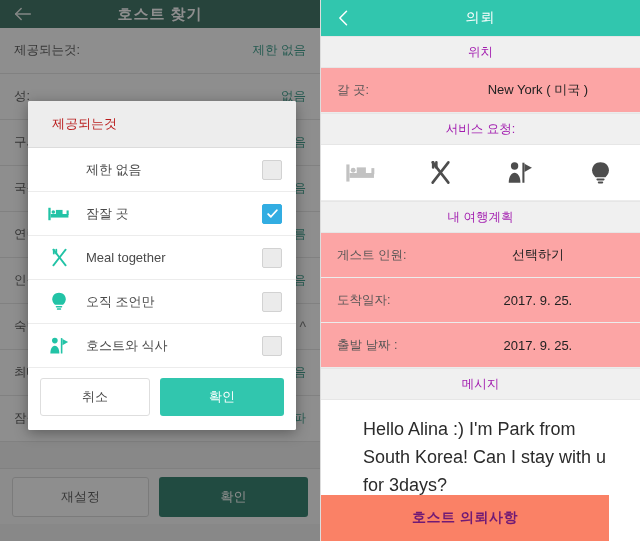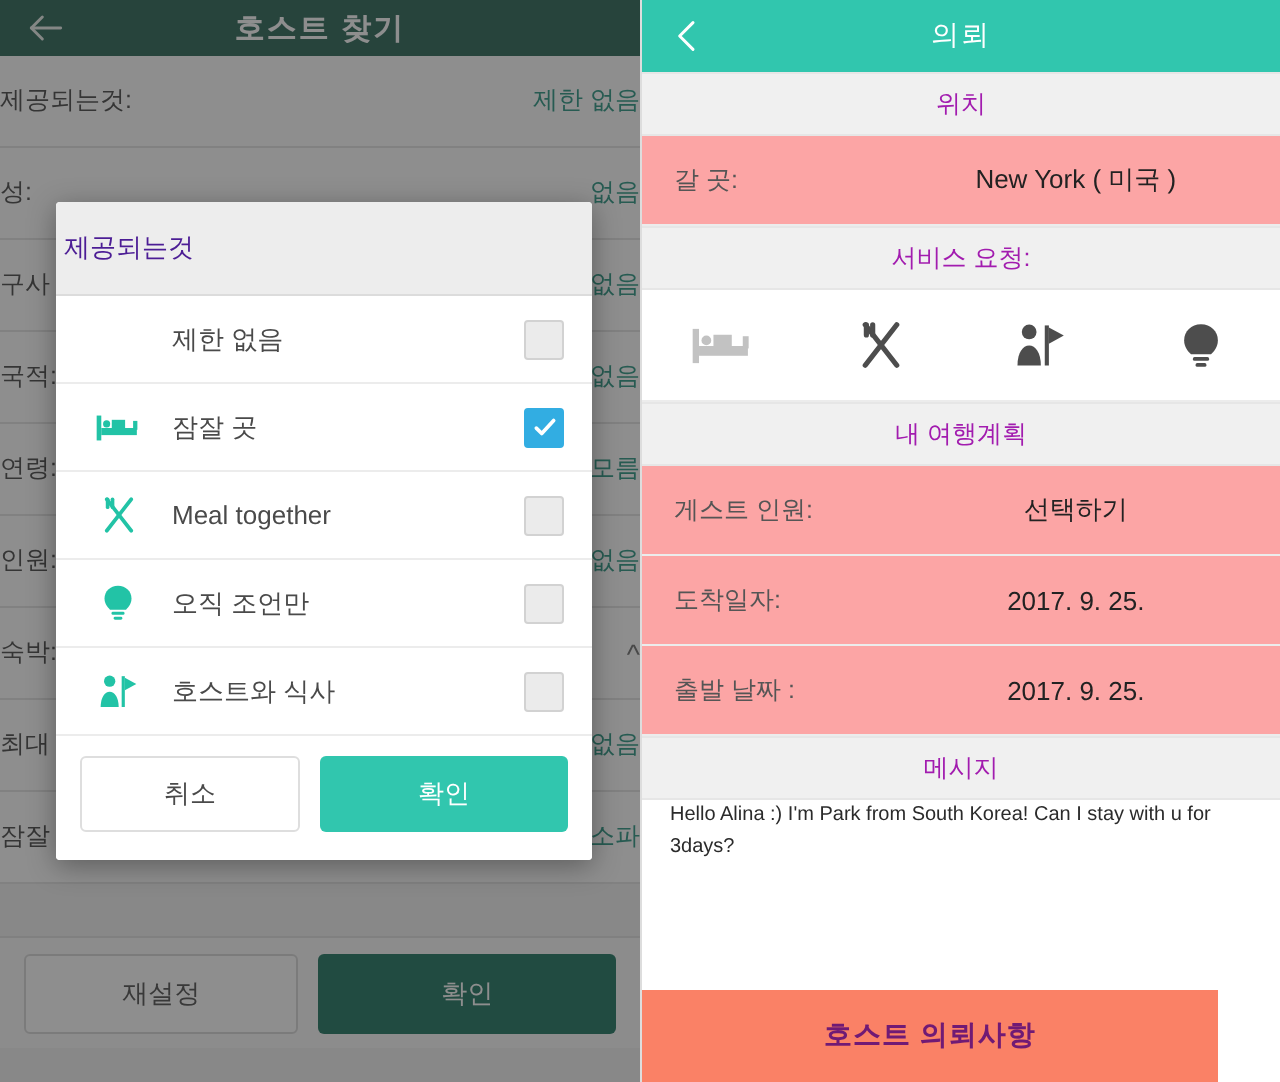--- a/index.html
+++ b/index.html
@@ -34,21 +34,21 @@
     position: absolute; left: 0; right: 0;
     text-align: center;
     color: #ffffff;
     font-size: 15px; font-weight: bold;
     letter-spacing: 1px;
     pointer-events: none;
   }
   .lrow {
     height: 46px;
     display: flex; align-items: center; justify-content: space-between;
-    padding: 0 0;
+    padding: 0 14px;
     border-bottom: 1px solid #e3e3e3;
     background: #ffffff;
   }
   .lrow-label { font-size: 12.5px; color: #3b3b3b; }
   .lrow-value { font-size: 12.5px; color: #1b8f7a; }
   .lrow-value.chev { color: #666; font-size: 14px; }
   .lbottom {
     position: absolute; left: 0; bottom: 17px;
     width: 320px; height: 56px;
     background: #fafafa;
@@ -81,23 +81,23 @@
     left: 28px; top: 101px;
     width: 268px;
     background: #ffffff;
     border-radius: 2px;
     box-shadow: 0 3px 14px rgba(0,0,0,0.35);
     z-index: 10;
     overflow: hidden;
   }
   .dialog-header {
     background: #ededed;
-    padding: 14px 4px;
+    padding: 14px 24px;
     font-size: 13px;
-    color: #4c1d95;
+    color: #b91c1c;
     border-bottom: 1px solid #dcdcdc;
   }
   .dlg-opt {
     height: 44px;
     display: flex; align-items: center;
     padding: 0 14px 0 16px;
     border-bottom: 1px solid #ececec;
     background: #ffffff;
   }
   .dlg-icon {
@@ -187,26 +187,27 @@
     background: #ffffff;
     border-bottom: 1px solid #ececec;
   }
   .service-cell {
     flex: 1;
     display: flex; align-items: center; justify-content: center;
     color: #4d4d4d;
   }
   .service-cell.inactive { color: #c2c2c2; }
   .msg-body {
-    padding: 0 14px;
-    font-size: 10px;
+    padding: 16px 14px;
+    font-size: 18px;
     line-height: 1.55;
     color: #2b2b2b;
     background: #ffffff;
     height: 128px;
+    margin-left: 28px;
   }
   .rbottom {
     position: absolute; left: 0; bottom: 0;
     width: 288px; height: 46px;
     background: #fa8166;
     display: flex; align-items: center; justify-content: center;
     color: #701a75; font-size: 14px; font-weight: bold;
     letter-spacing: 0.5px;
   }
 </style>

